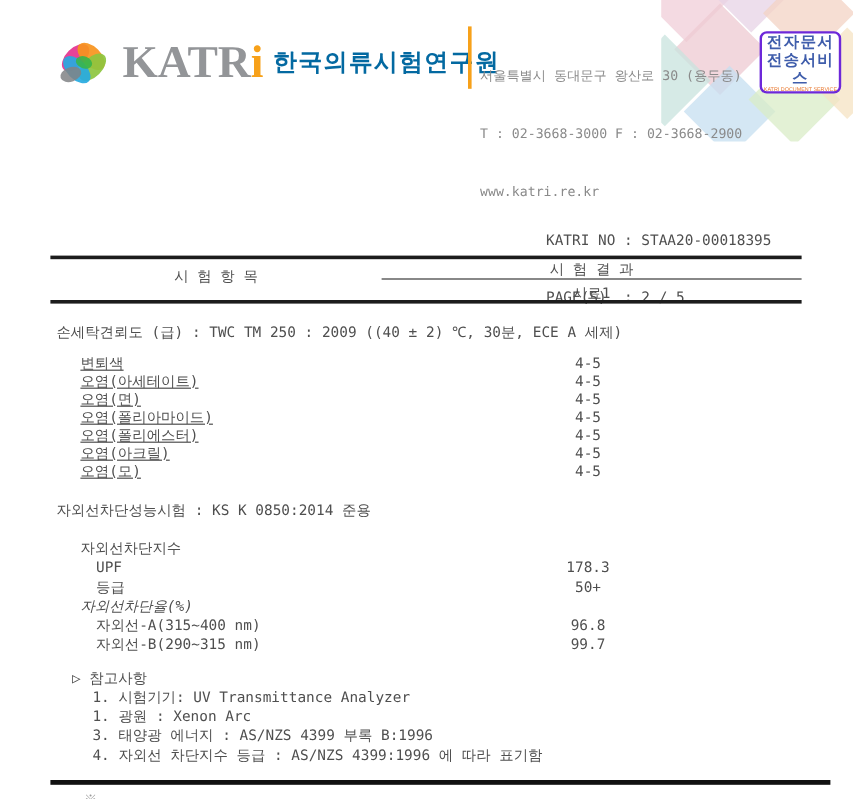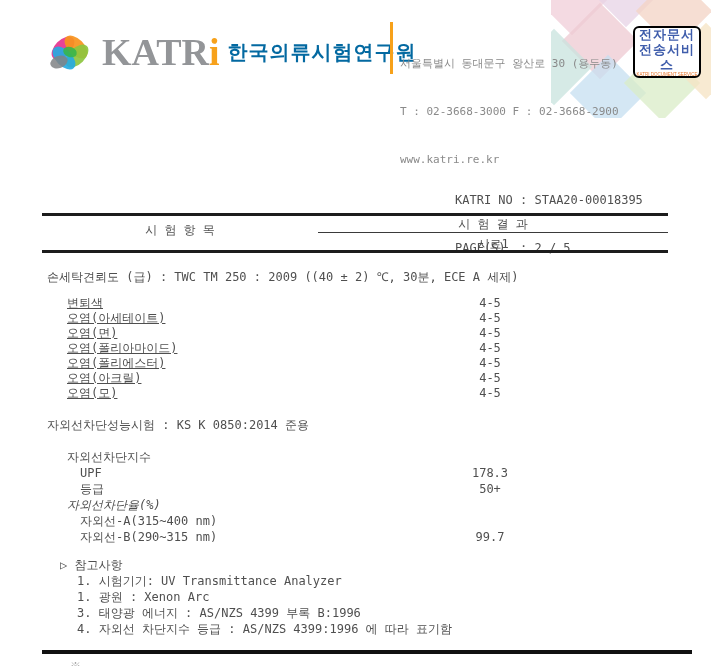--- a/index.html
+++ b/index.html
@@ -16,21 +16,21 @@
   .brand .i-accent{color:#f7a11a;font-style:normal;}
   .org-name{font-family:"Liberation Sans",sans-serif;font-weight:bold;font-size:20px;
             color:#0369a1;letter-spacing:1px;line-height:48px;}
   .v-divider{position:absolute;left:390px;top:22px;width:3px;height:52px;background:#f7a11a;z-index:3;}
   .contact{position:absolute;left:400px;top:24px;font-size:11px;line-height:16px;color:#8a8a8a;z-index:3;white-space:pre;}
   
   .mosaic{position:absolute;right:0;top:0;width:160px;height:118px;overflow:hidden;z-index:1;}
   .dm{position:absolute;width:54px;height:54px;transform:rotate(45deg);opacity:.75;}
   
   .badge{position:absolute;left:633px;top:26px;width:64px;height:48px;background:#ffffff;
-         border:2px solid #000000;border-radius:6px;z-index:4;text-align:center;
+         border:2px solid #6d28d9;border-radius:6px;z-index:4;text-align:center;
          display:flex;flex-direction:column;justify-content:center;}
   .badge-line{font-family:"Liberation Sans",sans-serif;font-weight:bold;font-size:13px;
               line-height:15px;color:#3f5dab;letter-spacing:1px;}
   .badge-cap{font-family:"Liberation Sans",sans-serif;font-size:4.5px;color:#e8762c;line-height:6px;letter-spacing:0;}
   
   .meta{position:absolute;left:455px;top:160px;font-size:12px;line-height:16px;color:#4f4f4f;white-space:pre;}
   
   .rule{position:absolute;background:#1c1c1c;}
   .rule-top{left:42px;top:213px;width:626px;height:3px;}
   .rule-mid{left:318px;top:232px;width:350px;height:1px;background:#3a3a3a;}
@@ -154,20 +154,21 @@
     <span class="val">178.3</span>
   </div>
   <div class="grow">
     <span class="lbl">등급</span>
     <span class="val">50+</span>
   </div>
 
   <div class="grp-head cont">자외선차단율(%)</div>
   <div class="grow">
     <span class="lbl">자외선-A(315~400 nm)</span>
+    <span class="val">96.8</span>
   </div>
   <div class="grow">
     <span class="lbl">자외선-B(290~315 nm)</span>
     <span class="val">99.7</span>
   </div>
 
   <div class="notes-title">▷ 참고사항</div>
   <div class="note-item">1. 시험기기: UV Transmittance Analyzer</div>
   <div class="note-item">1. 광원 : Xenon Arc</div>
   <div class="note-item">3. 태양광 에너지 : AS/NZS 4399 부록 B:1996</div>

